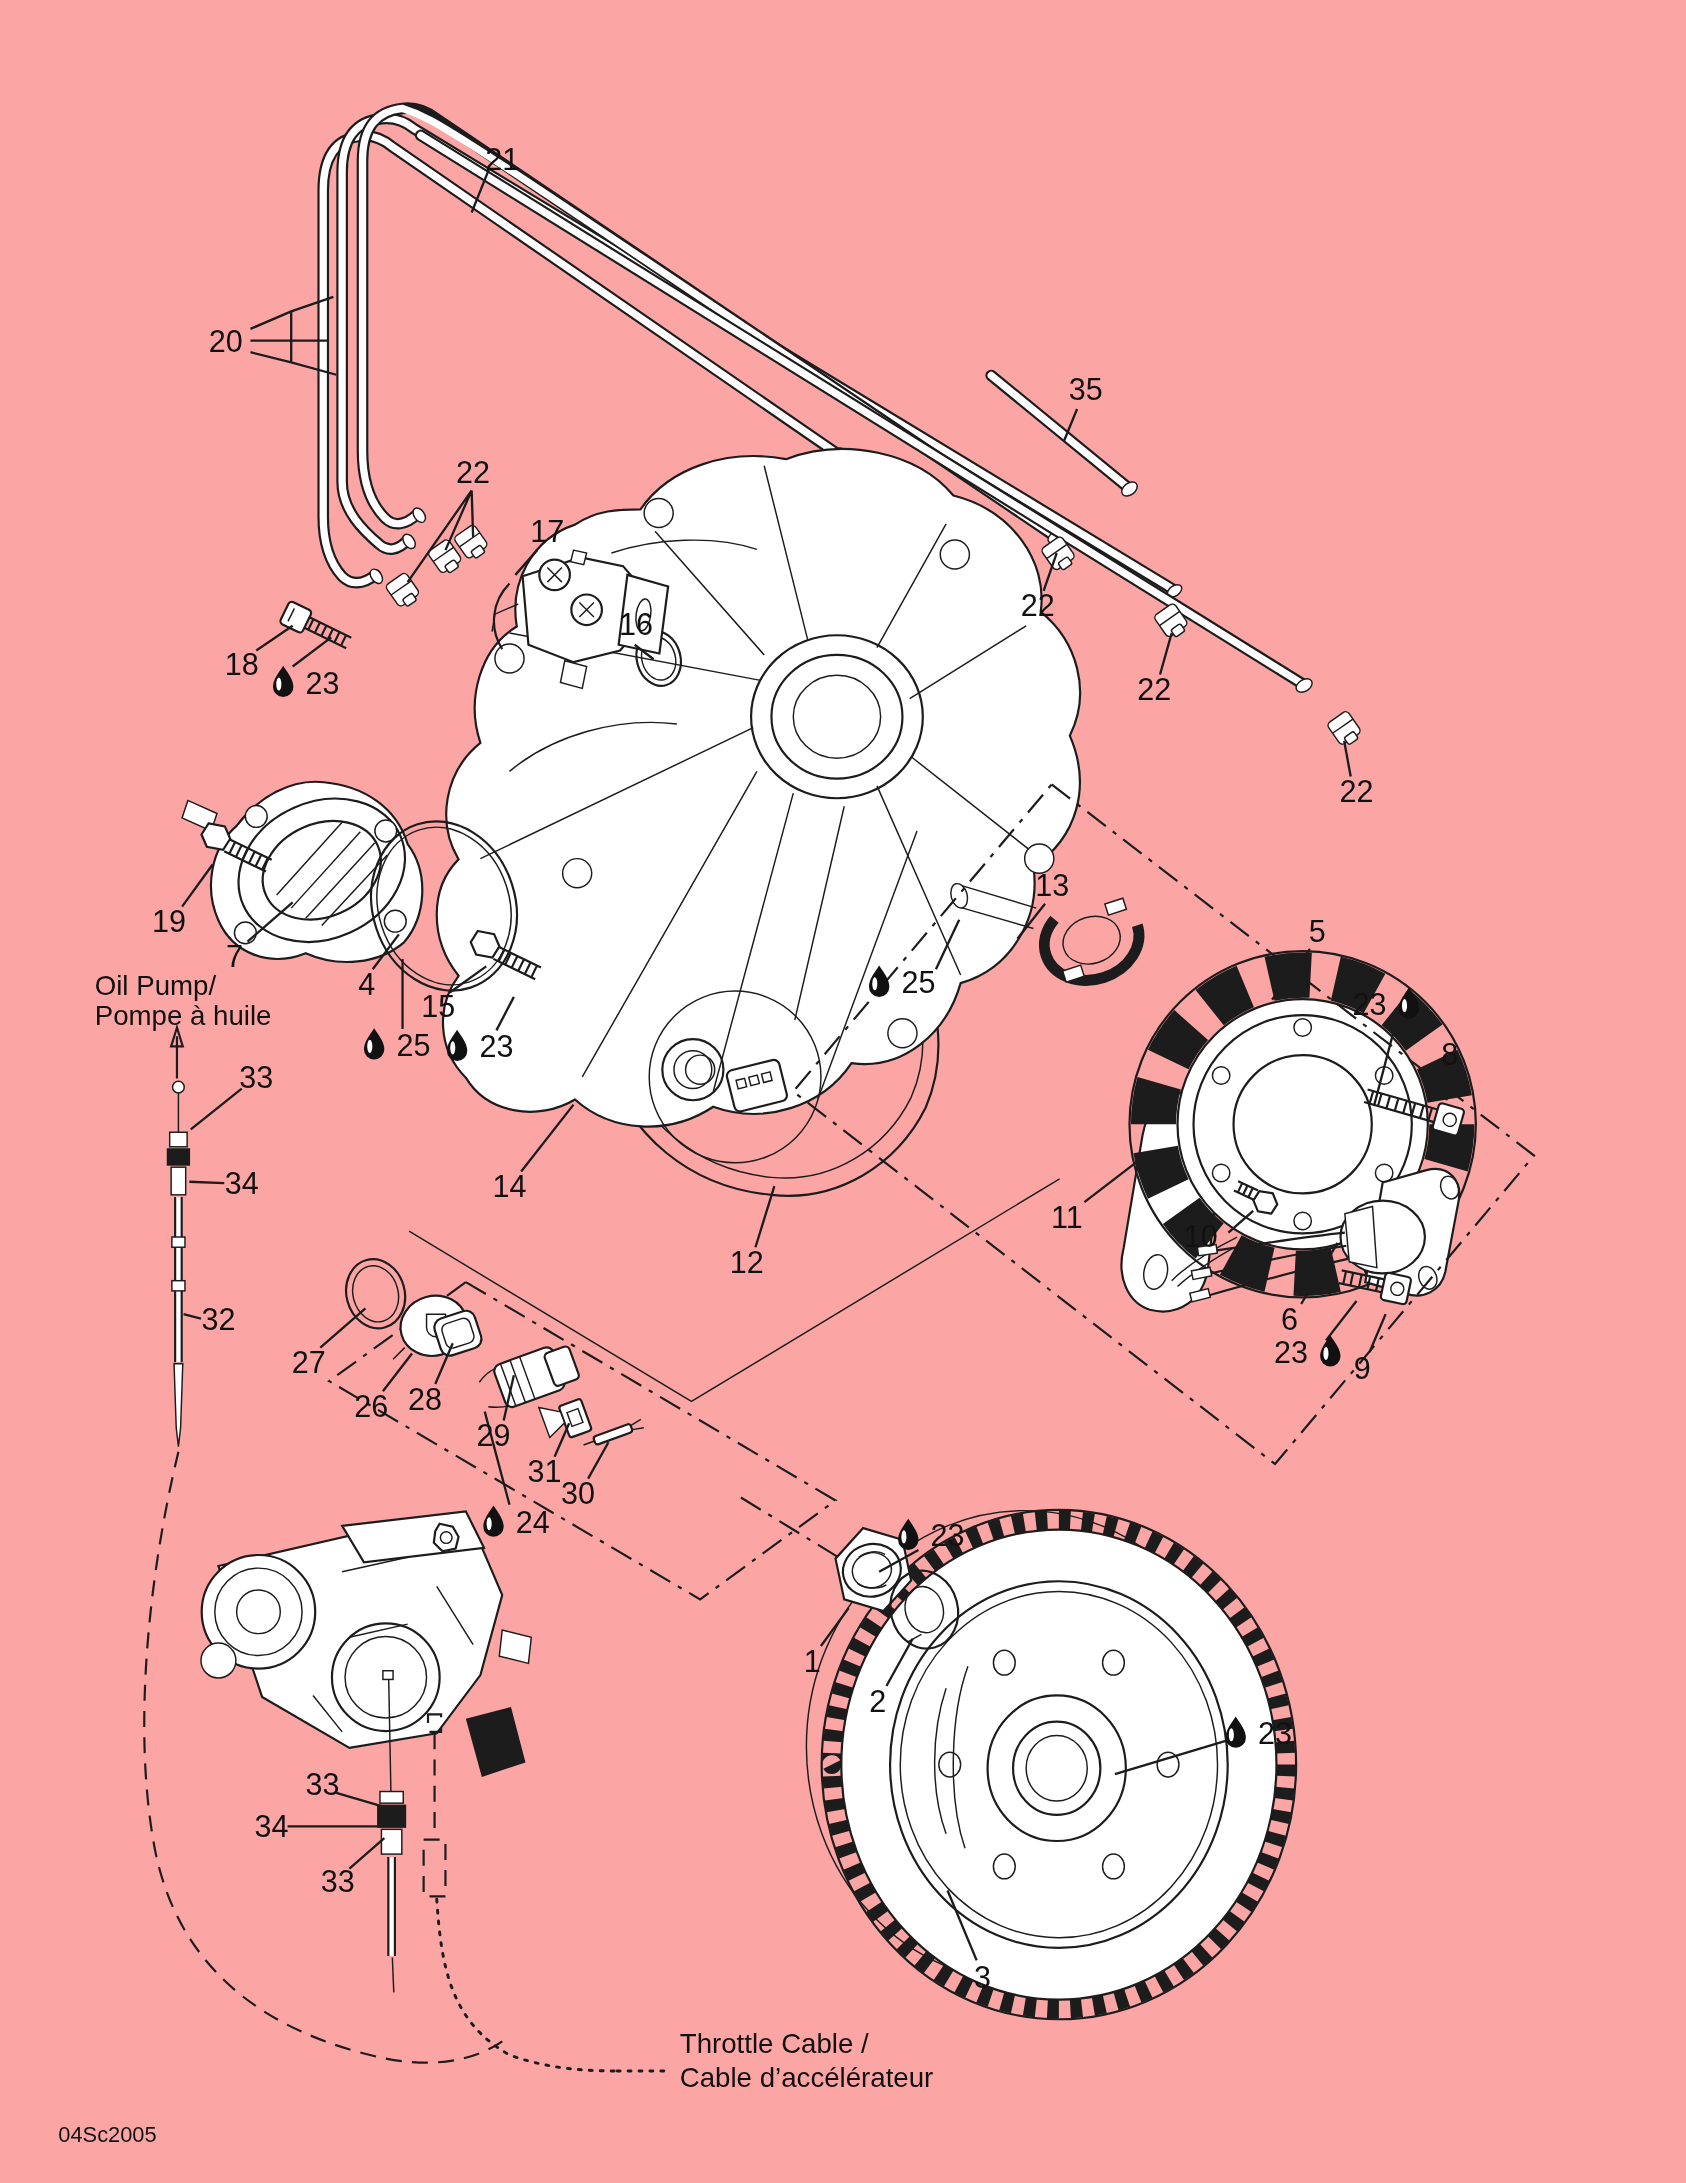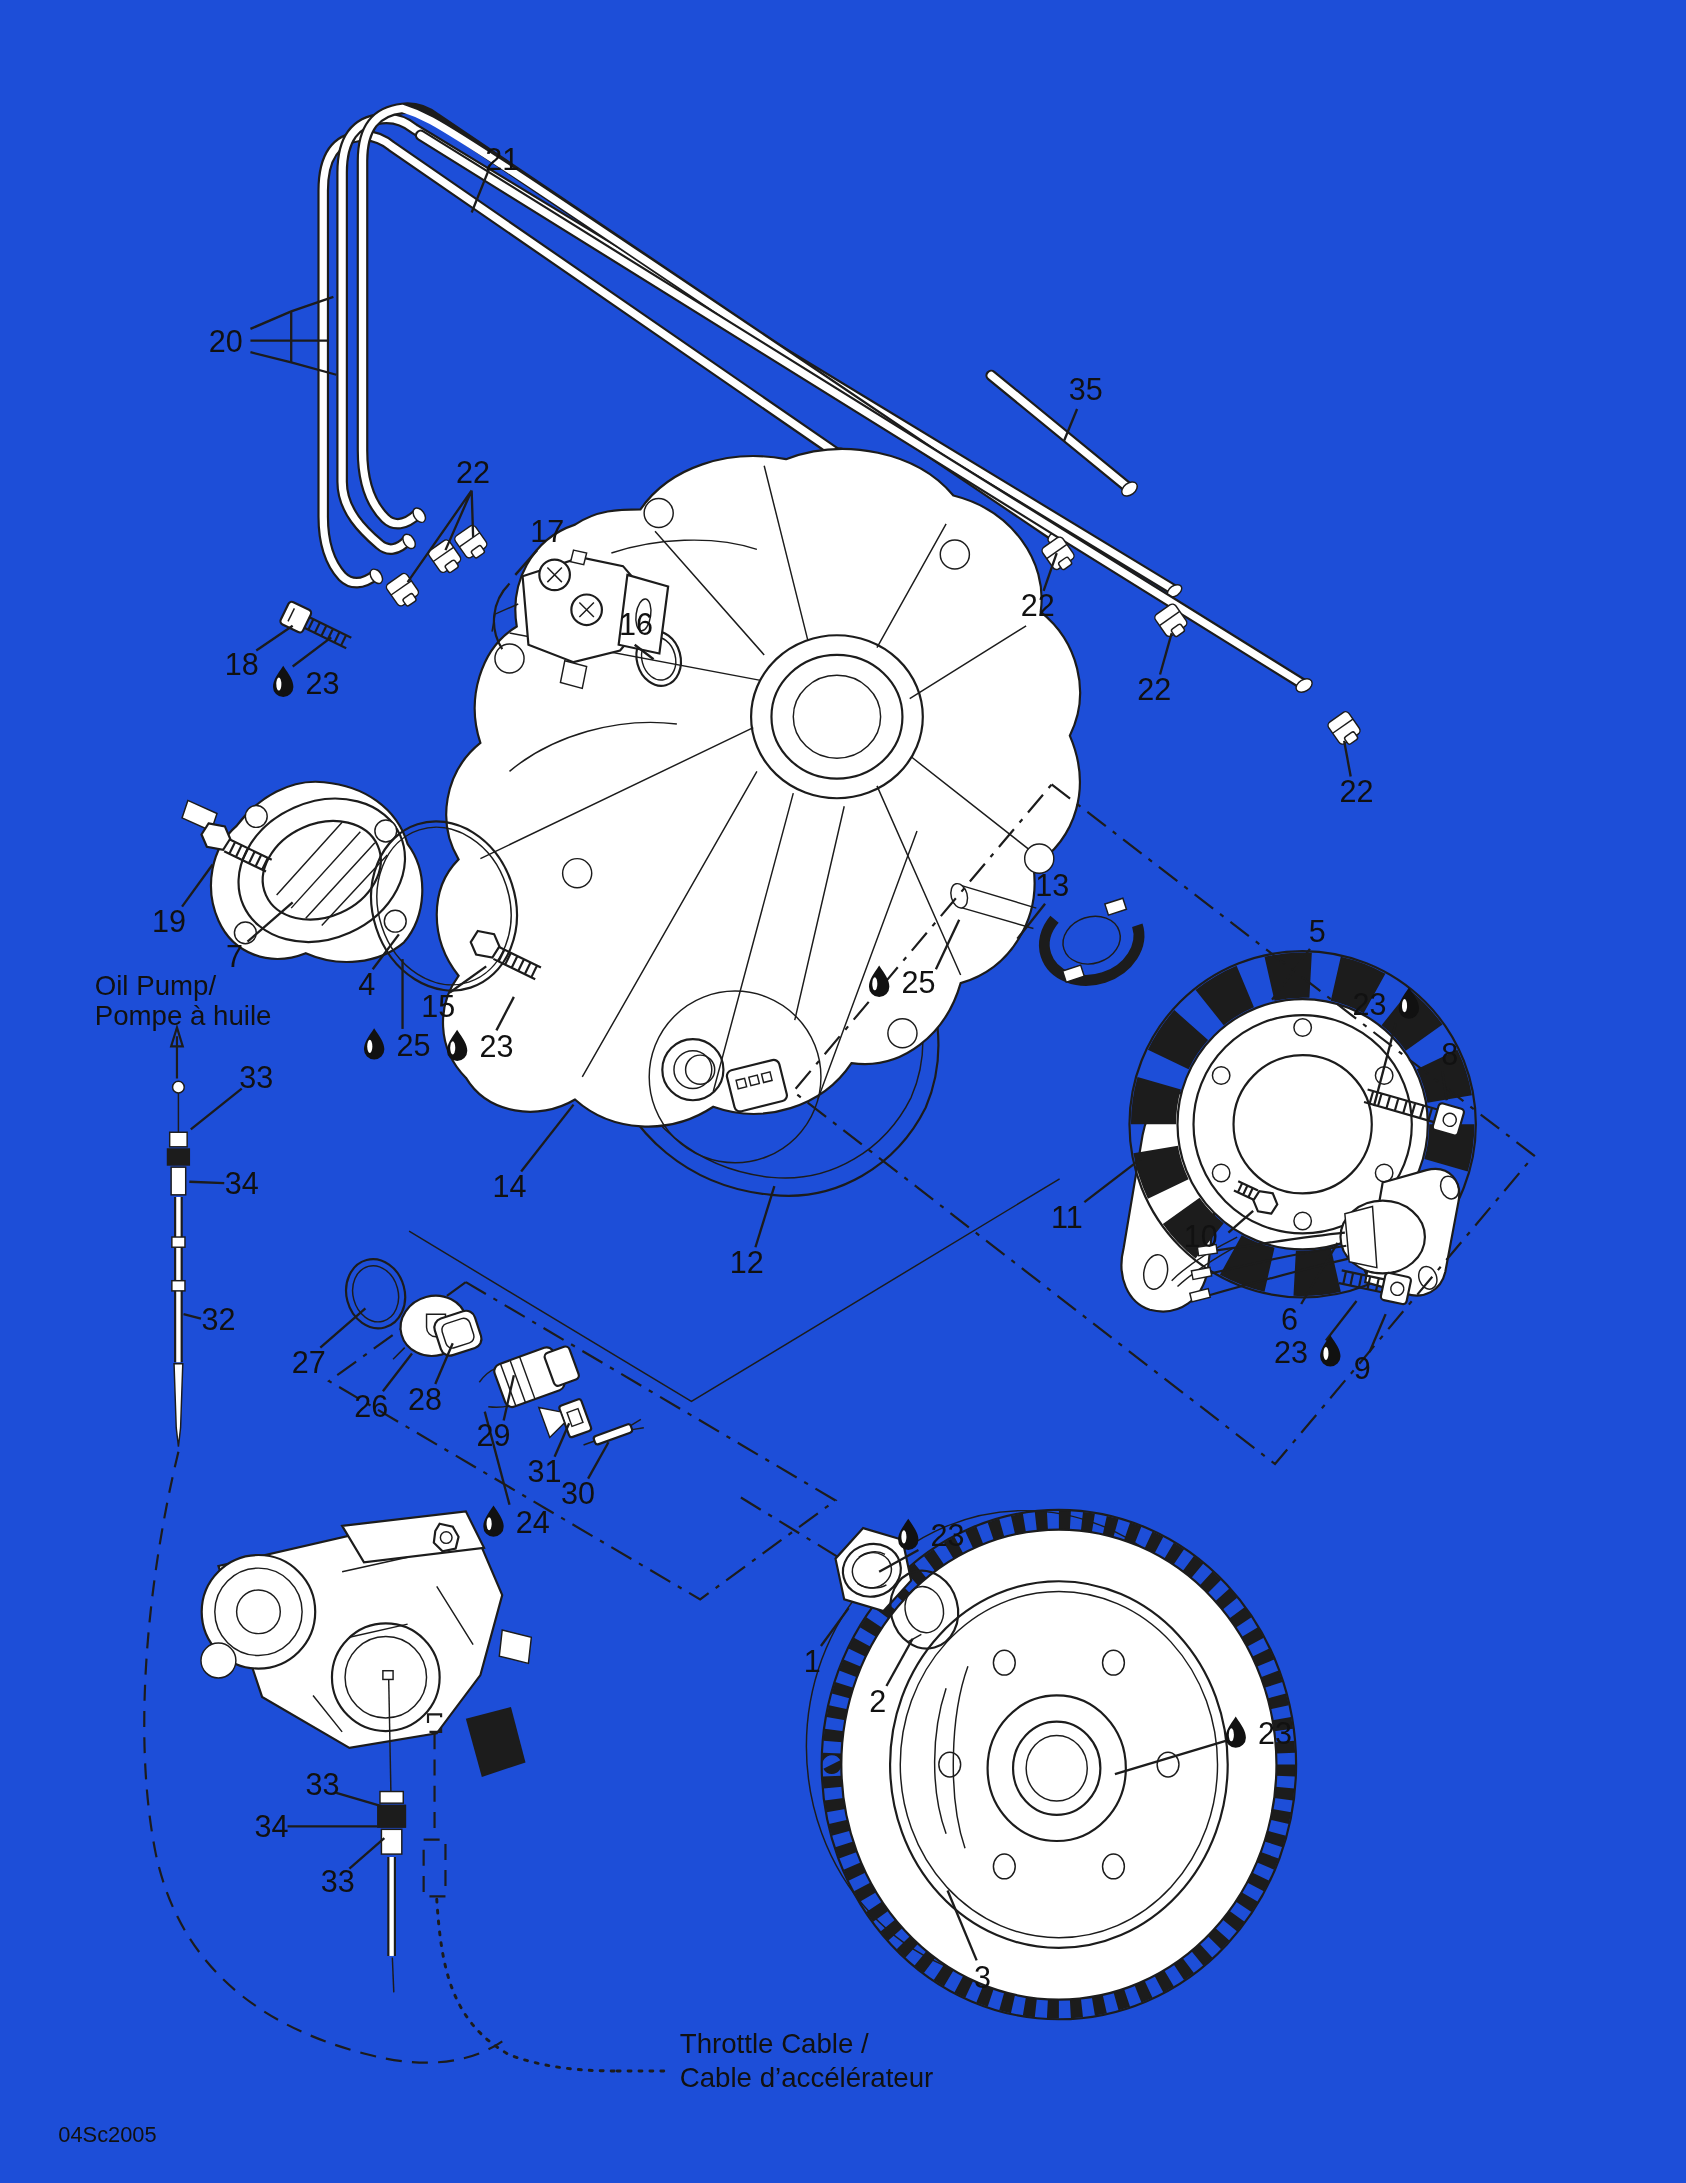--- a/index.html
+++ b/index.html
@@ -1,16 +1,16 @@
 <!DOCTYPE html>
 <html style="font-size:11.6px"><head>
 <meta charset="utf-8">
 <style>
   html,body{margin:0;padding:0;background:#ffffff;}
-  #stage{position:relative;width:1687px;height:2183px;background:#1d4ed8;font-family:"Liberation Sans",sans-serif;}
+  #stage{position:relative;width:1687px;height:2183px;background:#fca5a5;font-family:"Liberation Sans",sans-serif;}
   svg{display:block;position:absolute;left:0;top:0;}
   .callout{font:400 42px "Liberation Sans",sans-serif;fill:#111;text-anchor:middle;dominant-baseline:central;}
   .lbl{font:400 38px "Liberation Sans",sans-serif;fill:#111;}
   .code{font:400 30px "Liberation Sans",sans-serif;fill:#111;}
   .ln{stroke:#1c1c1c;stroke-width:3;fill:none;}
   .ln2{stroke:#1c1c1c;stroke-width:2;fill:none;}
   .ld{stroke:#1c1c1c;stroke-width:3.2;fill:none;}
   .w{fill:#ffffff;stroke:#1c1c1c;stroke-width:3;}
   .w2{fill:#ffffff;stroke:#1c1c1c;stroke-width:2;}
   .dk{fill:#1c1c1c;stroke:none;}

